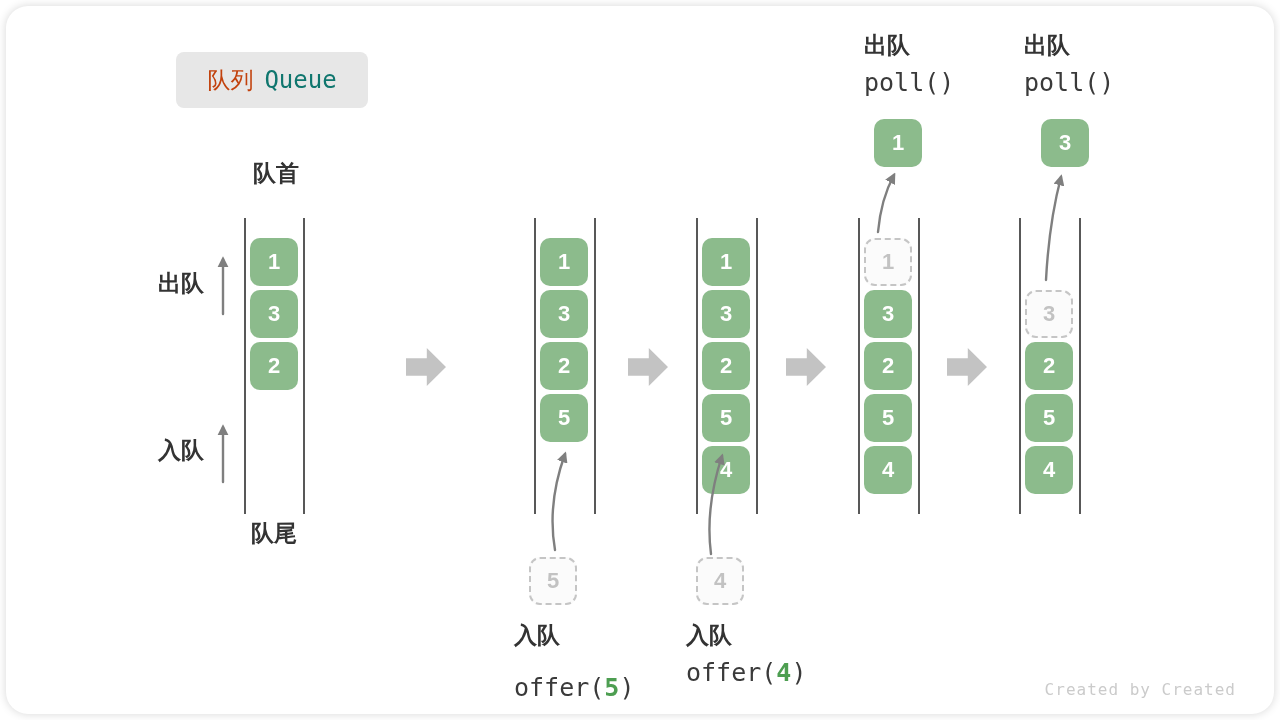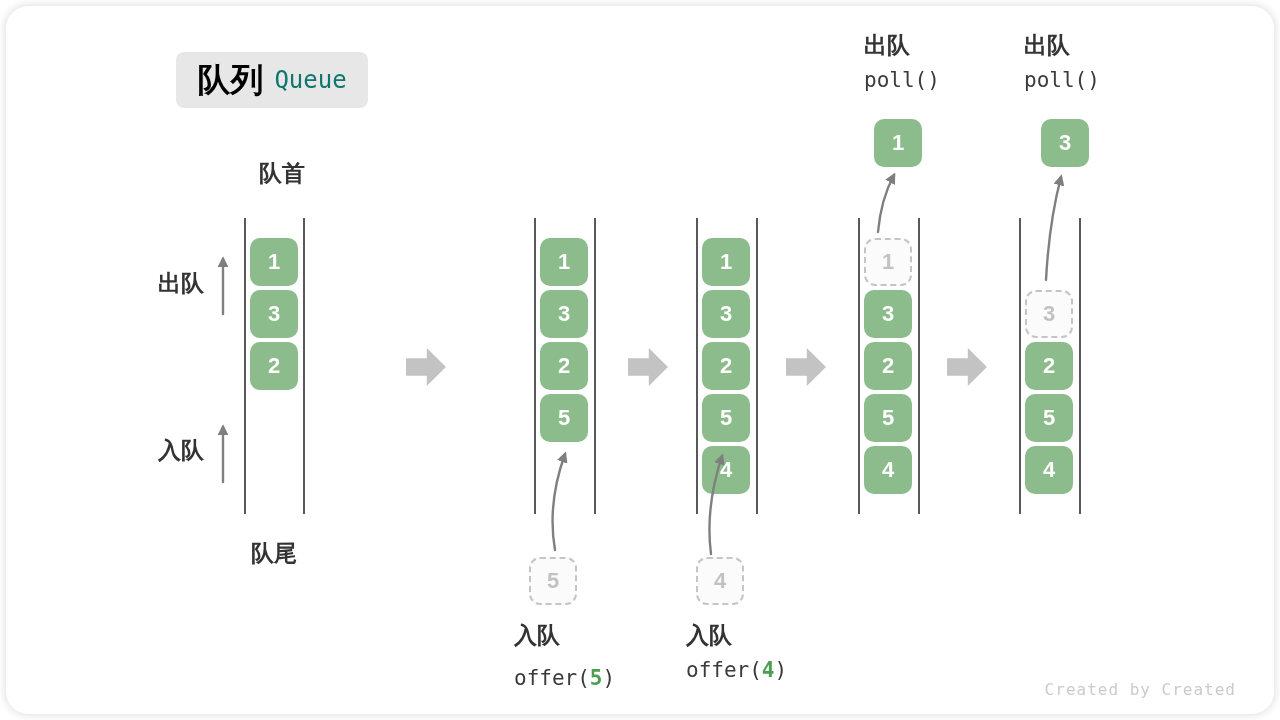--- a/index.html
+++ b/index.html
@@ -7,28 +7,28 @@
        font-family:"Liberation Sans","DejaVu Sans",sans-serif;}
   .panel{position:absolute;left:6px;top:6px;right:6px;bottom:6px;
          background:#ffffff;border-radius:22px;
          box-shadow:0 0 10px rgba(0,0,0,0.16);}
   .abs{position:absolute;}
 
   
   .title-box{position:absolute;left:170px;top:46px;width:192px;height:56px;
              background:#e7e7e7;border-radius:8px;display:flex;
              align-items:center;justify-content:center;gap:11px;}
-  .title-zh{font-size:33px;font-weight:700;color:#000000;}
+  .title-zh{font-size:23px;font-weight:400;color:#c2410c;}
   .title-en{font-family:"DejaVu Sans Mono","Liberation Mono",monospace;
             font-size:24px;color:#0f766e;}
 
   
   .zh{font-size:23px;font-weight:700;color:#333333;line-height:1;}
   .mono{font-family:"DejaVu Sans Mono","Liberation Mono",monospace;
-        font-size:21px;color:#3a3a3a;line-height:1;}
+        font-size:25px;color:#3a3a3a;line-height:1;}
   .green-arg{color:#4d9e51;font-weight:700;}
 
   
   .vline{position:absolute;top:212px;height:296px;width:1.5px;background:#585858;}
 
   
   .gbox{position:absolute;width:48px;height:48px;border-radius:10px;
         background:#8cbb8c;color:#ffffff;display:flex;align-items:center;
         justify-content:center;font-size:22px;font-weight:700;}
   .ghost{position:absolute;width:48px;height:48px;box-sizing:border-box;
@@ -59,22 +59,22 @@
         <path d="M0,0 L10,5 L0,10 z" fill="#7f7f7f"></path>
       </marker>
     </defs>
   </svg>
 
   <div class="title-box">
     <span class="title-zh">队列</span>
     <span class="title-en">Queue</span>
   </div>
 
-  <div class="abs zh ctr" style="left:246px;top:156px;">队首</div>
-  <div class="abs zh ctr" style="left:238px;top:536px;">队尾</div>
+  <div class="abs zh ctr" style="left:240px;top:156px;">队首</div>
+  <div class="abs zh ctr" style="left:238px;top:516px;">队尾</div>
   <div class="abs zh" style="left:152px;top:266px;">出队</div>
   <div class="abs zh" style="left:152px;top:433px;">入队</div>
   <svg style="left:208px;top:246px;" width="18" height="64">
     <path class="thin" d="M9,62 L9,7" marker-end="url(#ah)"></path>
   </svg>
   <svg style="left:208px;top:414px;" width="18" height="64">
     <path class="thin" d="M9,62 L9,7" marker-end="url(#ah)"></path>
   </svg>
 
   <div class="vline" style="left:238px;"></div>
@@ -90,21 +90,21 @@
   <div class="gbox" style="left:534px;top:232px;">1</div>
   <div class="gbox" style="left:534px;top:284px;">3</div>
   <div class="gbox" style="left:534px;top:336px;">2</div>
   <div class="gbox" style="left:534px;top:388px;">5</div>
   <div class="ghost" style="left:523px;top:551px;">5</div>
   <svg style="left:538px;top:438px;" width="34" height="112">
     <path class="thin" d="M11,106 Q3,60 21,10" marker-end="url(#ah)"></path>
   </svg>
   <div class="abs" style="left:508px;top:618px;">
     <div class="zh">入队</div>
-    <div class="mono" style="margin-top:21px;">
+    <div class="mono" style="margin-top:28px;">
       <span>offer(</span><span class="green-arg">5</span><span>)</span>
     </div>
   </div>
 
   <div class="blockarrow" style="left:622px;"></div>
 
   <div class="vline" style="left:690px;"></div>
   <div class="vline" style="left:750px;"></div>
   <div class="gbox" style="left:696px;top:232px;">1</div>
   <div class="gbox" style="left:696px;top:284px;">3</div>

